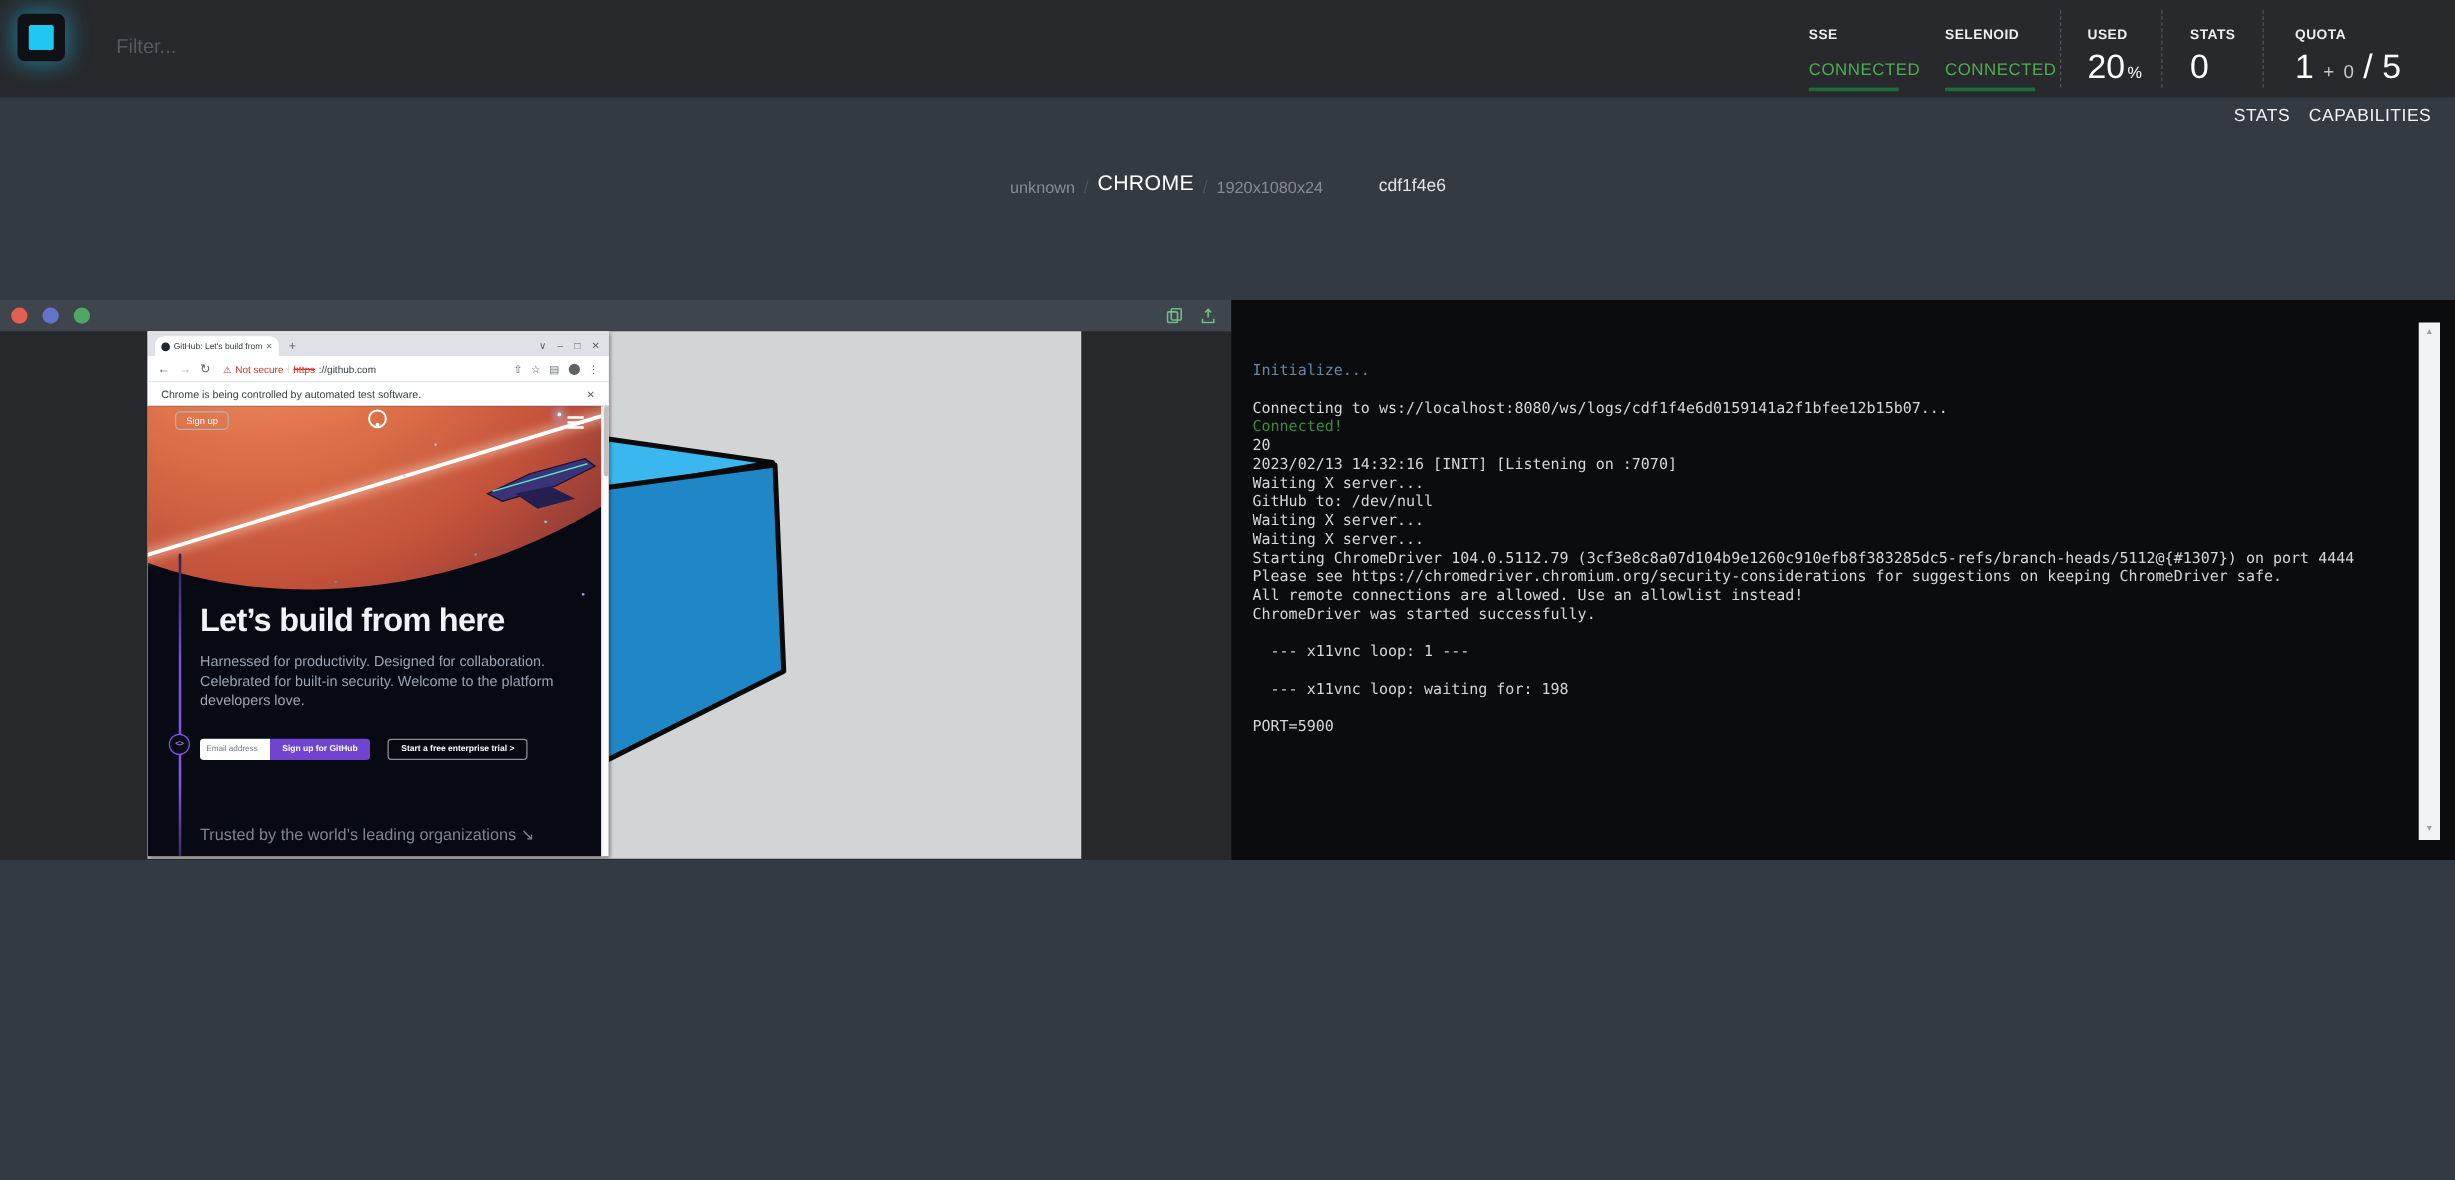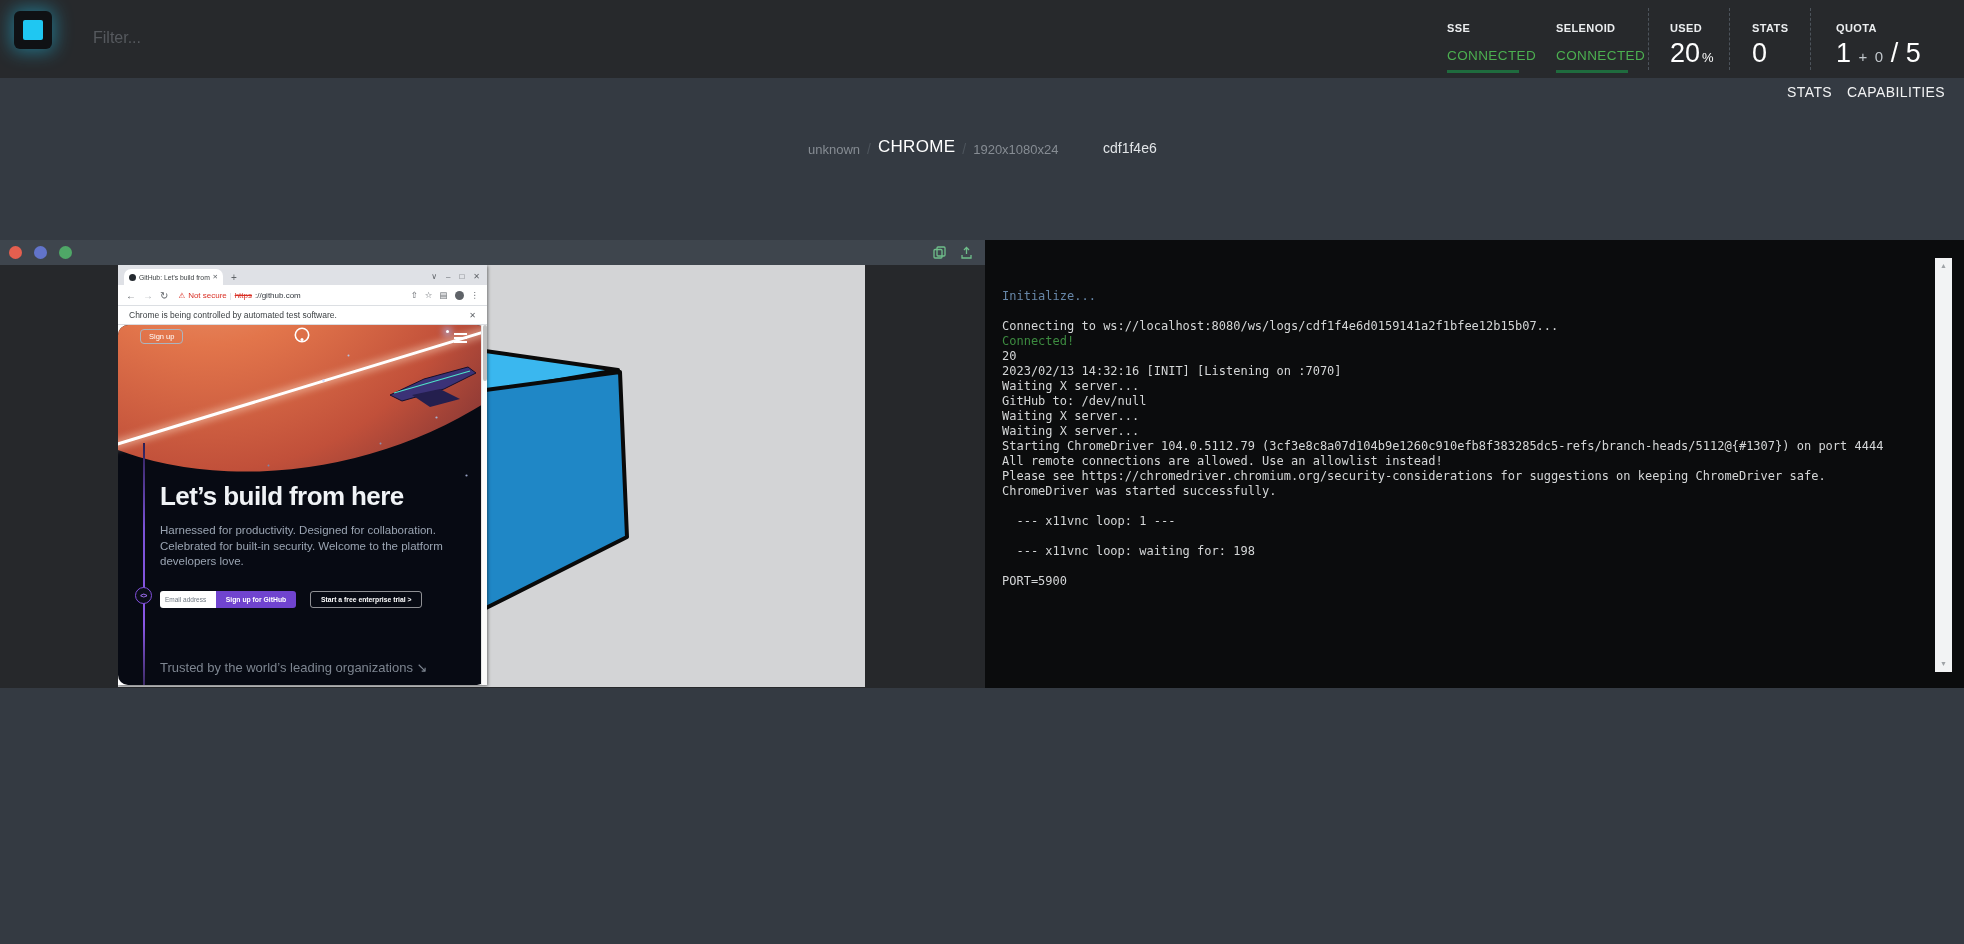--- a/index.html
+++ b/index.html
@@ -84,21 +84,21 @@
   .addr-icons { display:flex; align-items:center; gap:7px; font-size:8.5px; color:#5f6368; }
   .addr-icons span { cursor:pointer; }
   .avatar-dot { width:9px; height:9px; border-radius:50%; background:#5f6368; }
 
   .infobar { height:19px; background:#fff; border-bottom:1px solid #dadce0; display:flex; align-items:center;
              padding:0 11px; flex:none; }
   .infobar-text { font-size:8.5px; color:#3c4043; flex:1; }
   .infobar-close { font-size:8px; color:#5f6368; cursor:pointer; }
 
   
-  .hero { flex:1; position:relative; background:#070a13; overflow:hidden;border-radius:10px; }
+  .hero { flex:1; position:relative; background:#070a13; overflow:hidden; }
   .planet { position:absolute; left:-150px; top:-330px; width:660px; height:470px; border-radius:50%;
             transform:rotate(-14deg);
             background:radial-gradient(circle at 38% 38%, #f2b08a 0%, #e2754b 30%, #c1503a 55%, #7e3334 75%, #43202b 92%); }
   .planet-line { position:absolute; left:-12px; top:121px; width:412px; height:3px; background:#fff;
                  border-radius:2px; transform:rotate(-17deg); transform-origin:left center;
                  box-shadow:0 0 9px 1px rgba(255,224,200,.85); }
   .stars { position:absolute; left:0; top:0; width:1px; height:1px; background:transparent; border-radius:50%;
            box-shadow:205px 55px 0 .7px #cfd8ff, 262px 118px 0 .5px #8a93b5, 318px 92px 0 .6px #aab3d0,
                       150px 140px 0 .5px #7d86a8, 348px 150px 0 .6px #96a0c2, 230px 30px 0 .5px #b8c1de; }
   .glow-dot { position:absolute; left:328px; top:5px; width:3px; height:3px; border-radius:50%; background:#fff;
@@ -318,22 +318,22 @@
         <div class="log-line">&nbsp;</div>
         <div class="log-line">Connecting to ws://localhost:8080/ws/logs/cdf1f4e6d0159141a2f1bfee12b15b07...</div>
         <div class="log-line success">Connected!</div>
         <div class="log-line">20</div>
         <div class="log-line">2023/02/13 14:32:16 [INIT] [Listening on :7070]</div>
         <div class="log-line">Waiting X server...</div>
         <div class="log-line">GitHub to: /dev/null</div>
         <div class="log-line">Waiting X server...</div>
         <div class="log-line">Waiting X server...</div>
         <div class="log-line">Starting ChromeDriver 104.0.5112.79 (3cf3e8c8a07d104b9e1260c910efb8f383285dc5-refs/branch-heads/5112@{#1307}) on port 4444</div>
+        <div class="log-line">Please see https://chromedriver.chromium.org/security-considerations for suggestions on keeping ChromeDriver safe.</div>
         <div class="log-line">All remote connections are allowed. Use an allowlist instead!</div>
-        <div class="log-line">Please see https://chromedriver.chromium.org/security-considerations for suggestions on keeping ChromeDriver safe.</div>
         <div class="log-line">ChromeDriver was started successfully.</div>
         <div class="log-line">&nbsp;</div>
         <div class="log-line">  --- x11vnc loop: 1 ---</div>
         <div class="log-line">&nbsp;</div>
         <div class="log-line">  --- x11vnc loop: waiting for: 198</div>
         <div class="log-line">&nbsp;</div>
         <div class="log-line">PORT=5900</div>
       </div>
     <div class="log-scrollbar">
       <div class="scroll-arrow up">▲</div>

